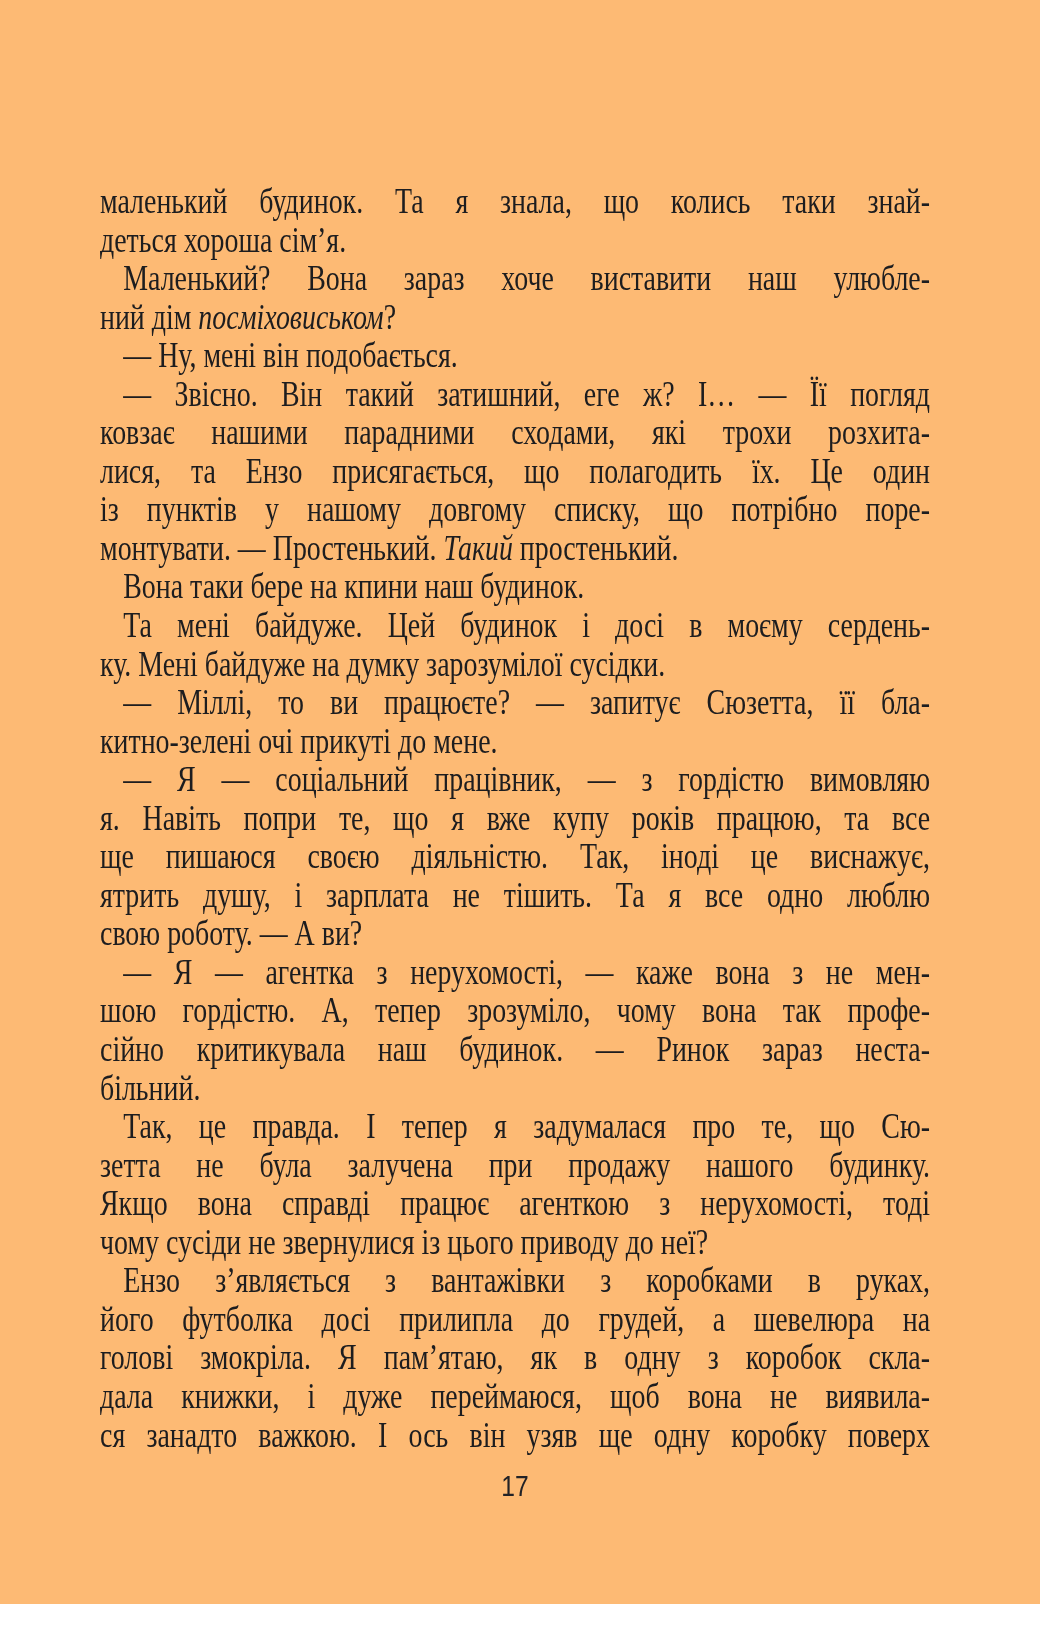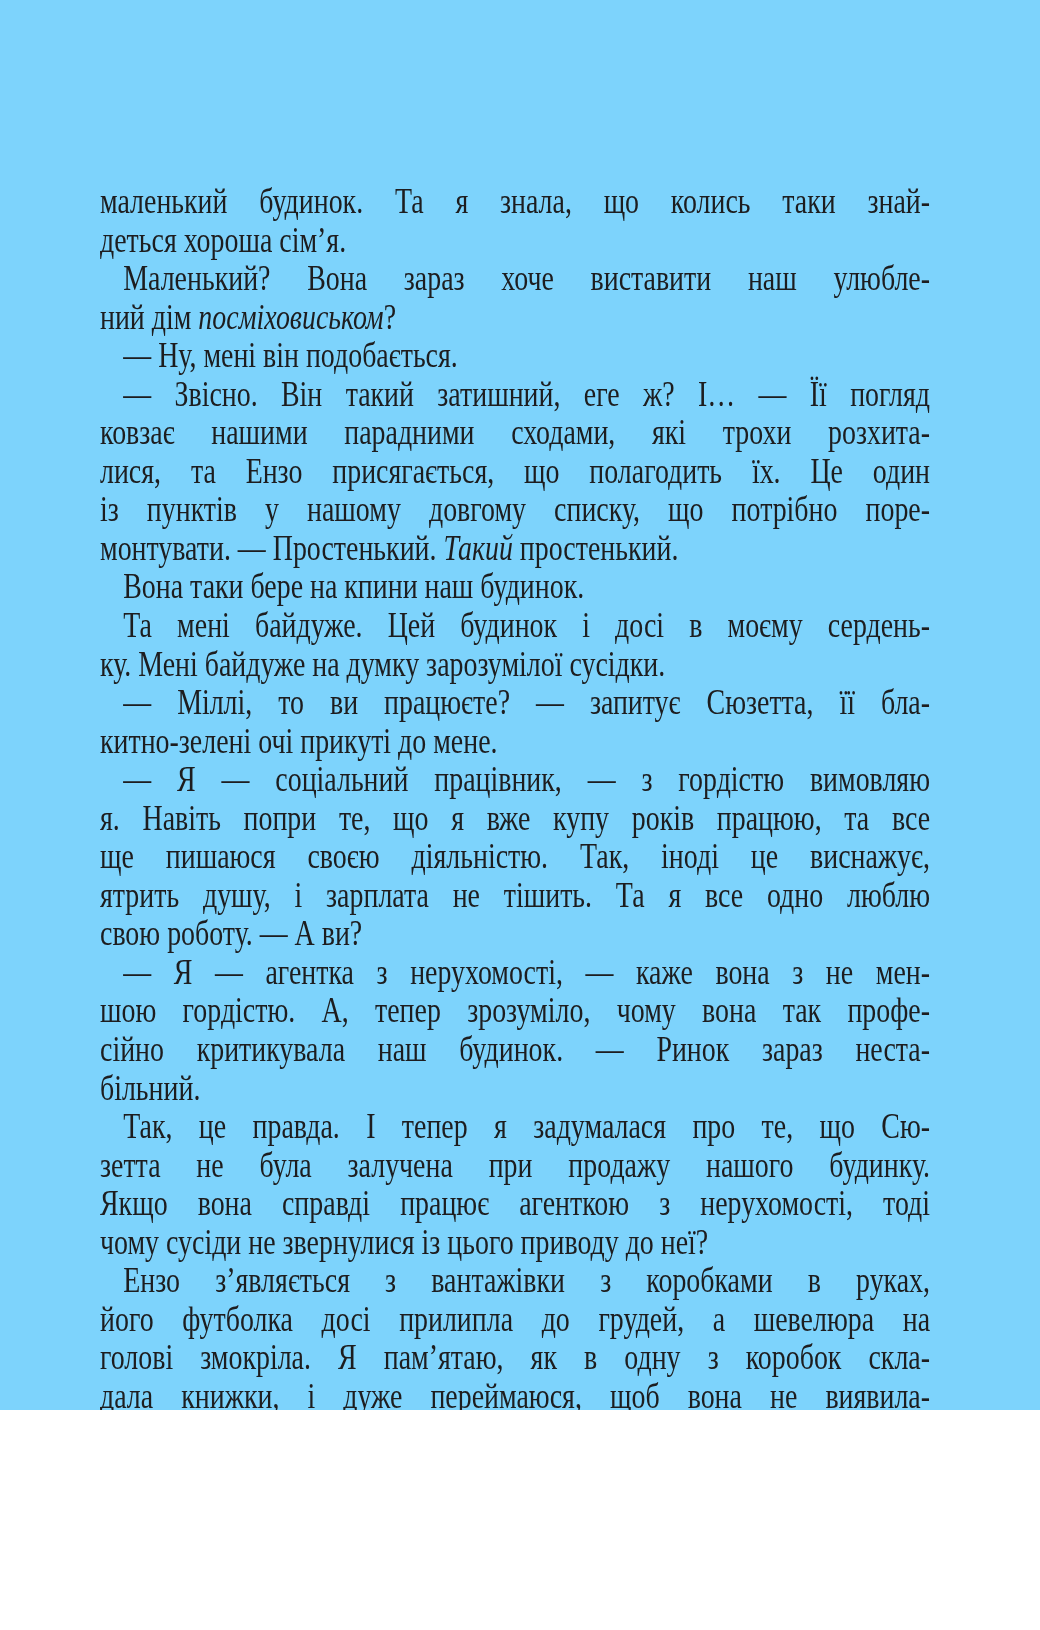--- a/index.html
+++ b/index.html
@@ -3,22 +3,22 @@
 <meta charset="utf-8">
 <style>
   html, body {
     margin: 0;
     padding: 0;
     background: #ffffff;
   }
   .book-page {
     position: relative;
     width: 1040px;
-    height: 1410px;
-    background: #7dd3fc;
+    height: 1604px;
+    background: #fdba74;
     overflow: hidden;
     font-family: "Liberation Serif", serif;
     color: #1d1d1f;
   }
   .text-block {
     position: absolute;
     left: 100px;
     top: 182px;
     width: 1071px;
     transform: scaleX(0.775);

